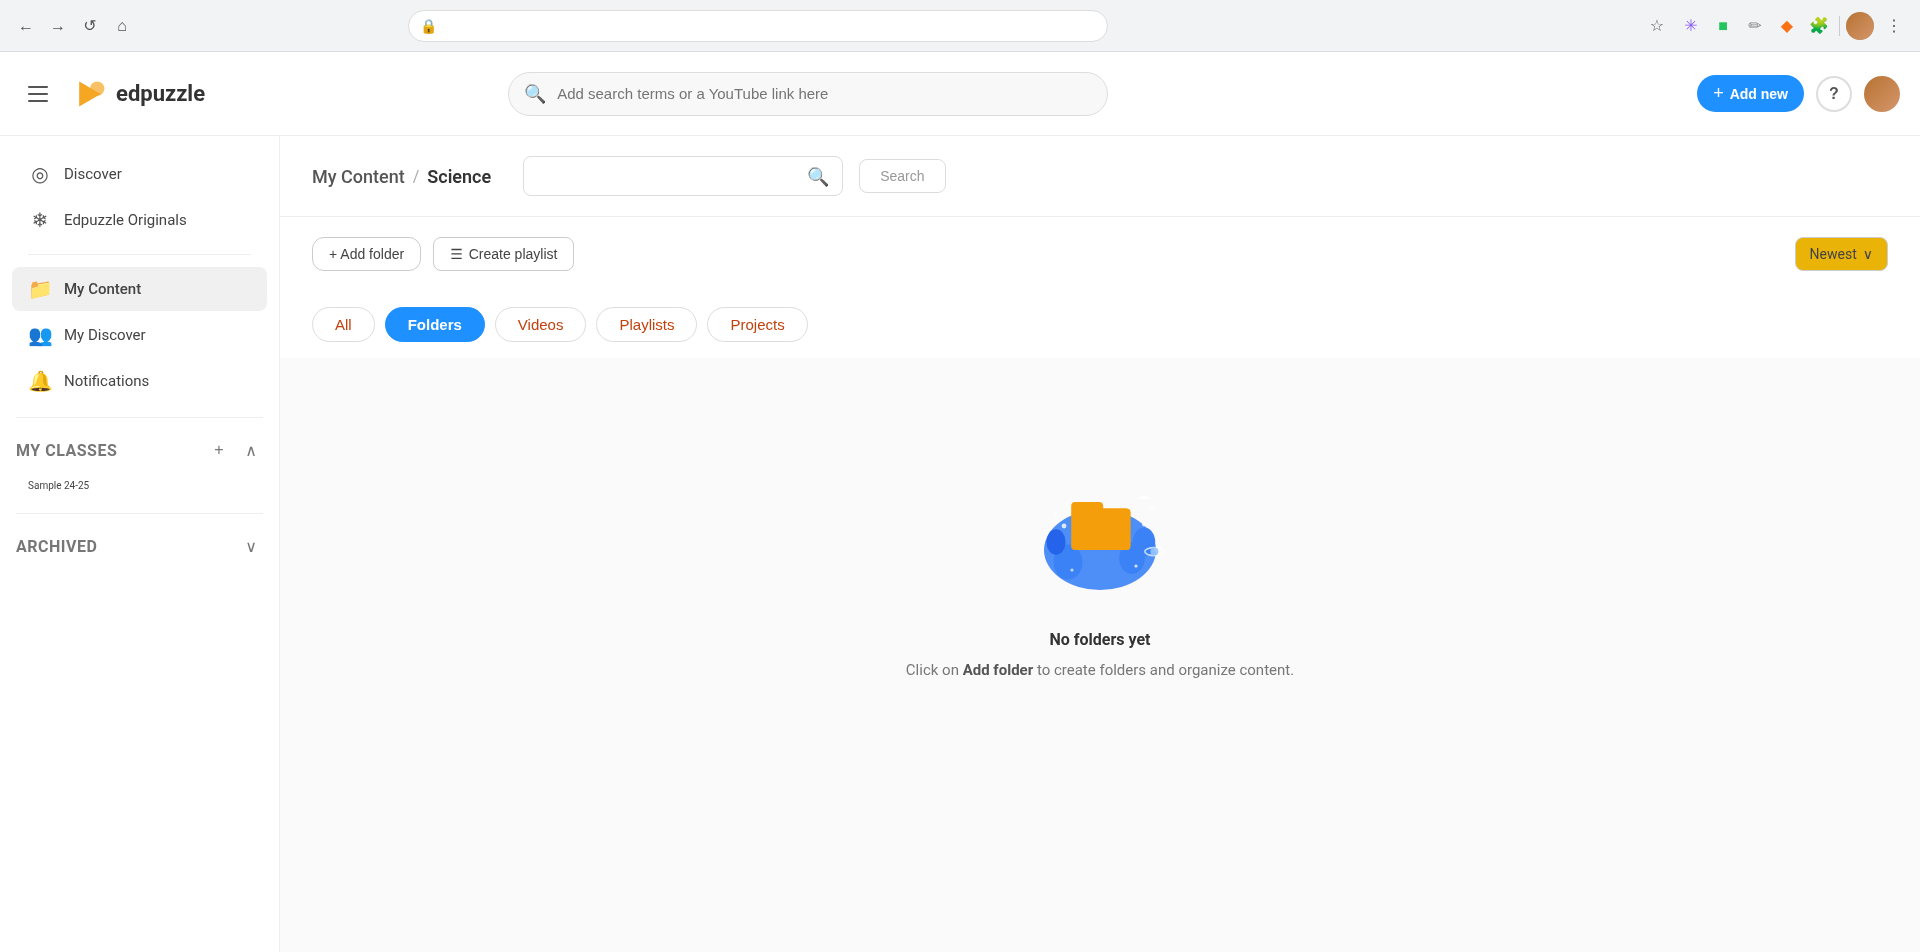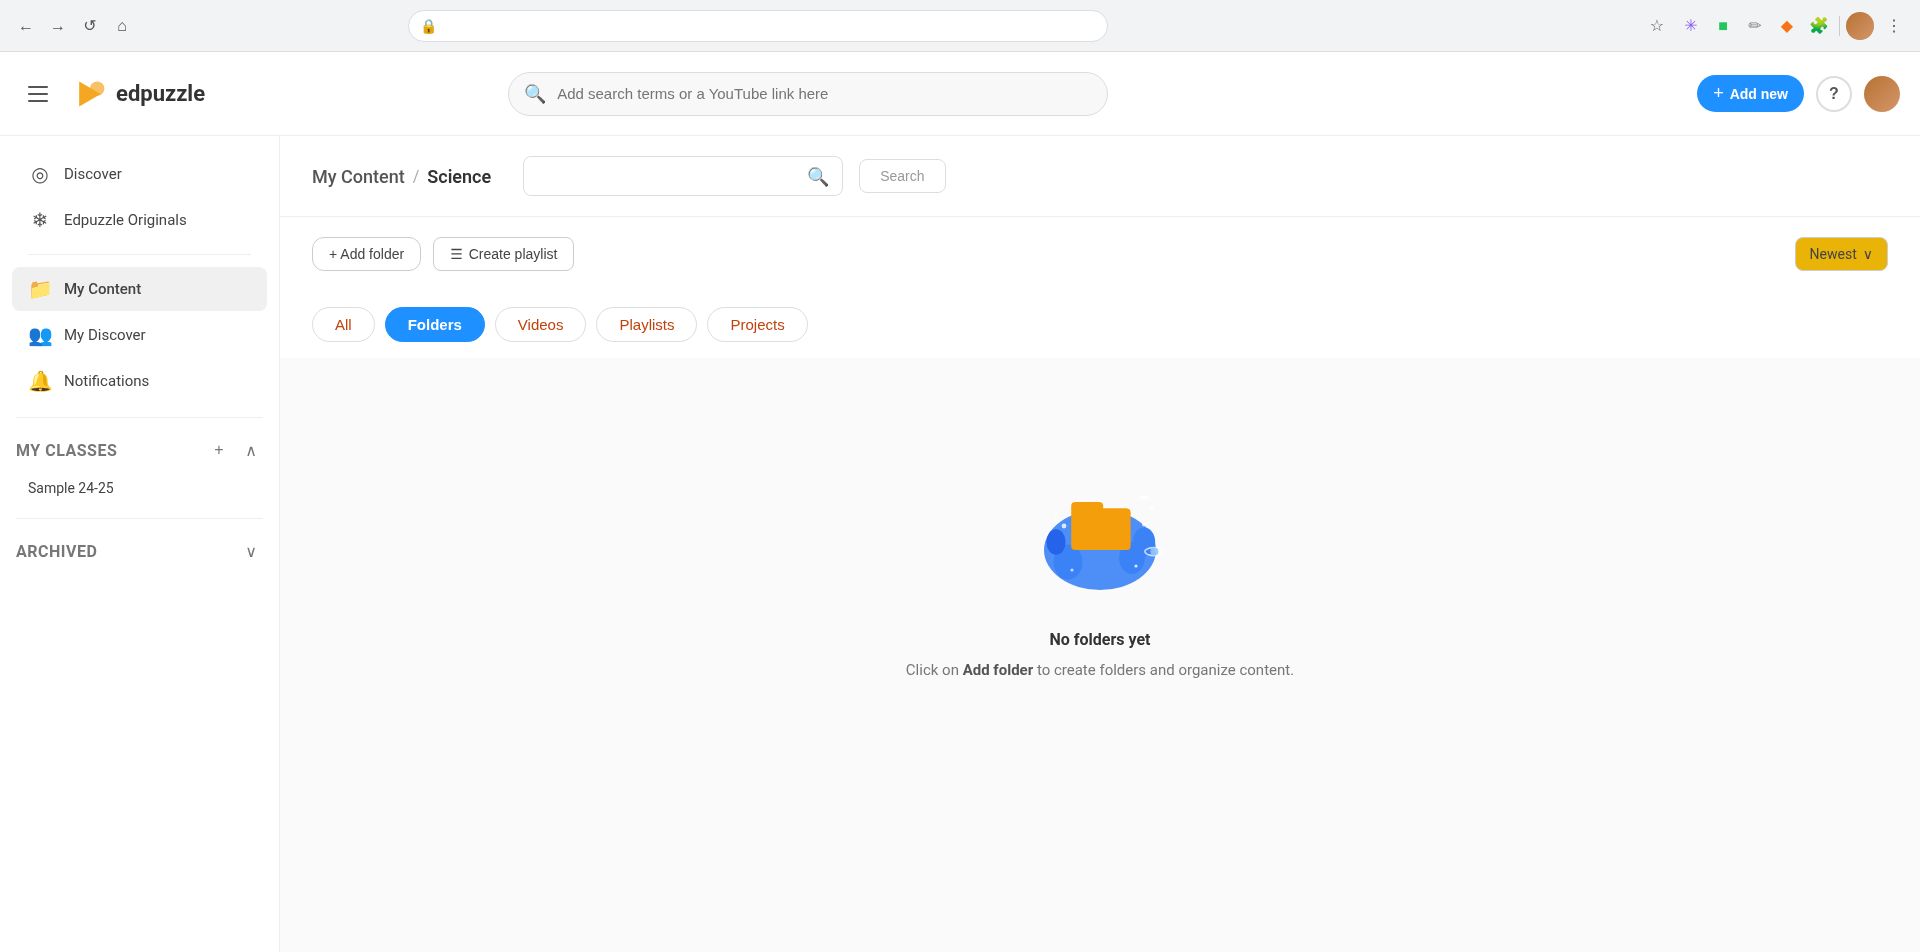--- a/index.html
+++ b/index.html
@@ -108,21 +108,21 @@
       padding: 8px 16px; cursor: pointer;
     }
     .sidebar-section-title { font-size: 16px; font-weight: 700; color: #777; letter-spacing: 0.5px; text-transform: uppercase; }
     .sidebar-section-actions { display: flex; gap: 8px; align-items: center; }
     .sidebar-section-btn {
       width: 24px; height: 24px; border: none; background: transparent;
       cursor: pointer; display: flex; align-items: center; justify-content: center;
       color: #777; font-size: 16px; border-radius: 4px;
     }
     .sidebar-class-item {
-      padding: 8px 16px; font-size: 14px; color: #444; cursor: pointer;
+      padding: 8px 16px; font-size: 10px; color: #444; cursor: pointer;
       border-radius: 8px; margin: 2px 12px;
     }
 
     
     .page-content { flex: 1; background: #fafafa; overflow-y: auto; padding: 0; }
 
     
     .content-header {
       background: #fff; padding: 20px 32px;
       display: flex; align-items: center; gap: 16px;

